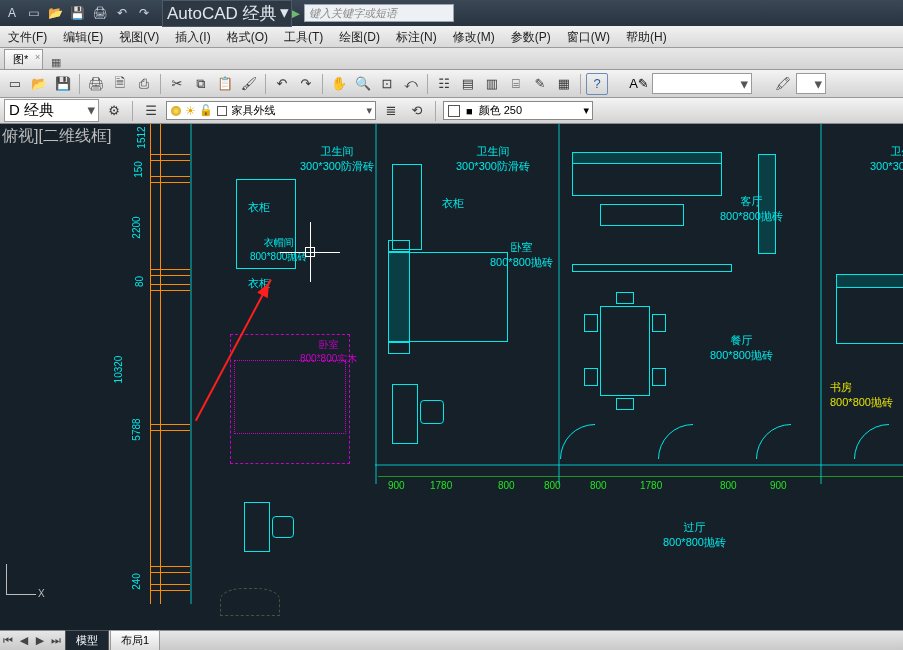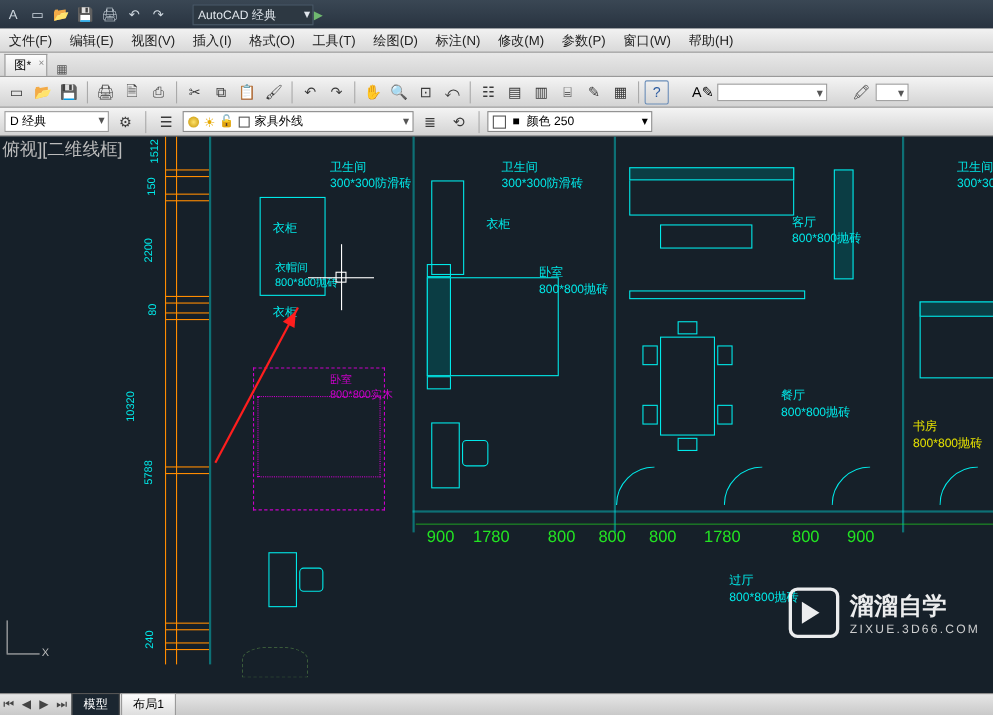--- a/index.html
+++ b/index.html
@@ -1,63 +1,63 @@
 <!DOCTYPE html>
 <html><head>
 <meta charset="utf-8">
 <style>
   *{box-sizing:border-box;margin:0;padding:0;font-family:"Microsoft YaHei",SimSun,Arial,sans-serif}
   body{width:903px;height:650px;background:#b8b8b8;overflow:hidden;font-size:11px;color:#000;position:relative}
   
   .titlebar{height:26px;background:linear-gradient(#3a4754,#283340);display:flex;align-items:center;color:#fff;padding:0 4px}
   .titlebar .qat{display:flex;gap:6px;align-items:center}
   .titlebar .ic{width:16px;height:16px;display:flex;align-items:center;justify-content:center;font-size:12px;color:#cfd8e0}
-  .titlebar .ws-sel{margin-left:23px;background:#2d3842;border:1px solid #4a5a6a;padding:1px 14px 1px 4px;font-size:11px;color:#e0e6ec;min-width:110px;position:relative}
+  .titlebar .ws-sel{margin-left:10px;background:#2d3842;border:1px solid #4a5a6a;padding:1px 14px 1px 4px;font-size:17px;color:#e0e6ec;min-width:110px;position:relative}
   .titlebar .ws-sel:after{content:"▾";position:absolute;right:2px;top:1px}
   .titlebar .title-text{flex:1;text-align:center;color:#d0dae4;font-size:12px}
   .titlebar .search{width:150px;height:18px;background:#eef1f4;border:1px solid #9aa7b3;color:#666;font-size:11px;padding:1px 4px;display:flex;align-items:center}
   .titlebar .play{color:#6fb86f;margin-right:4px}
   
   .menubar{height:22px;background:linear-gradient(#f2f2f2,#d9d9d9);border-bottom:1px solid #9b9b9b;display:flex}
   .menubar .mitem{padding:3px 8px;font-size:12px;color:#222}
   
   .doctabs{height:22px;background:linear-gradient(#e8e8e8,#d4d4d4);border-bottom:1px solid #999;display:flex;align-items:flex-end;padding-left:4px;gap:2px}
   .doctabs .tab{background:linear-gradient(#fdfdfd,#e2e2e2);border:1px solid #9b9b9b;border-bottom:none;padding:2px 14px 2px 8px;font-size:11px;position:relative}
   .doctabs .tab .x{position:absolute;right:2px;top:2px;font-size:9px;color:#888}
   
   .toolstrip{height:28px;background:linear-gradient(#f4f4f4,#d3d3d3);border-bottom:1px solid #999;display:flex;align-items:center;padding:0 4px;gap:2px}
   .tbtn{width:22px;height:22px;border:1px solid transparent;display:flex;align-items:center;justify-content:center;font-size:13px;color:#3a3a3a;border-radius:2px}
   .tsep{width:1px;height:20px;background:#aaa;margin:0 3px}
   
   .propstrip{height:26px;background:linear-gradient(#f4f4f4,#d3d3d3);border-bottom:1px solid #8a8a8a;display:flex;align-items:center;padding:0 4px;gap:4px}
-  .ws2{border:1px solid #9a9a9a;background:#fff;padding:1px 16px 1px 4px;font-size:11px;min-width:95px;position:relative}
+  .ws2{border:1px solid #9a9a9a;background:#fff;padding:1px 16px 1px 4px;font-size:15px;min-width:95px;position:relative}
   .ws2:after{content:"▾";position:absolute;right:3px;top:1px;color:#555}
   .layer-sel{border:1px solid #888;background:#fff;display:flex;align-items:center;padding:1px 16px 1px 4px;min-width:210px;font-size:11px;gap:4px;position:relative}
   .layer-sel:after{content:"▾";position:absolute;right:3px;top:2px;color:#555}
   .bulb{width:10px;height:10px;border-radius:50%;background:radial-gradient(#ffe36b,#c38f00)}
   .sun{color:#e6a800;font-size:12px}
   .lock{color:#2b3d9f;font-size:11px}
   .sw{width:10px;height:10px;border:1px solid #555;background:#fff}
   .colorsw{width:12px;height:12px;border:1px solid #555;background:#fff;display:inline-block}
   .color-sel{border:1px solid #888;background:#fff;display:flex;align-items:center;padding:1px 16px 1px 4px;min-width:150px;font-size:11px;gap:6px;position:relative}
   .color-sel:after{content:"▾";position:absolute;right:3px;top:2px}
   .lt-sel{border:1px solid #888;background:#fff;display:flex;align-items:center;padding:1px 16px 1px 4px;min-width:150px;font-size:11px;gap:6px;position:relative}
   .lt-sel:after{content:"▾";position:absolute;right:3px;top:2px}
   .lt-line{width:36px;border-top:1px solid #000}
   
   .canvas{position:absolute;left:0;top:124px;right:0;bottom:20px;background:#162029;overflow:hidden}
-  .section-label{color:#00e8e8;font-size:11px;position:absolute;text-align:left;white-space:nowrap}
+  .section-label{color:#00e8e8;font-size:11px;position:absolute;text-align:center;white-space:nowrap}
   .dim-label{color:#00e8e8;font-size:10px;position:absolute;white-space:nowrap}
   .yl-label{color:#e4e000;font-size:11px;position:absolute;white-space:nowrap}
   .block{position:absolute;border:1px solid #00e8e8}
   .block-fill{position:absolute;background:#0b3d44;border:1px solid #00e8e8}
   .mg-rect{position:absolute;border:1px dashed #c800c8}
   .wall{position:absolute;background:#00e8e8;opacity:.4}
   .arc{position:absolute;border:1px solid #00e8e8;border-radius:50%}
-  .greendim{position:absolute;color:#23e323;font-size:15px}
+  .greendim{position:absolute;color:#23e323;font-size:10px}
   .orange-line{position:absolute;background:#ff8c00}
   .orange-hatch{position:absolute}
   .orange-hatch:before,.orange-hatch:after{content:"";position:absolute;left:0;right:0;border-top:1px solid #ff8c00}
   .orange-hatch:after{top:6px}
   .crosshair-v{position:absolute;width:1px;height:60px;background:#fff}
   .crosshair-h{position:absolute;height:1px;width:60px;background:#fff}
   .pickbox{position:absolute;width:10px;height:10px;border:1px solid #fff}
   .ucs{position:absolute;left:6px;bottom:26px;width:40px;height:40px}
   .ucs .xax{position:absolute;left:0;top:30px;width:30px;height:1px;background:#bcbcbc}
   .ucs .yax{position:absolute;left:0;top:0;width:1px;height:30px;background:#bcbcbc}
@@ -86,20 +86,23 @@
     <span class="ic">A</span>
     <span class="ic">▭</span>
     <span class="ic">📂</span>
     <span class="ic">💾</span>
     <span class="ic">🖨</span>
     <span class="ic">↶</span>
     <span class="ic">↷</span>
   </div>
   <div class="ws-sel"><span>AutoCAD 经典</span></div>
   <span class="play">▶</span>
+  <div class="search">
+      <span style="color:#888;font-style:italic">键入关键字或短语</span>
+    </div>
 </div>
 
 <div class="menubar">
   <div class="mitem">文件(F)</div>
   <div class="mitem">编辑(E)</div>
   <div class="mitem">视图(V)</div>
   <div class="mitem">插入(I)</div>
   <div class="mitem">格式(O)</div>
   <div class="mitem">工具(T)</div>
   <div class="mitem">绘图(D)</div>
@@ -226,21 +229,21 @@
   <div class="block-fill" style="left:758px;top:30px;width:18px;height:100px"></div>
   <div class="section-label" style="left:720px;top:70px"><span>客厅</span><br><span>800*800抛砖</span></div>
 
   <div class="block" style="left:600px;top:182px;width:50px;height:90px"></div>
   <div class="block" style="left:584px;top:190px;width:14px;height:18px"></div>
   <div class="block" style="left:584px;top:244px;width:14px;height:18px"></div>
   <div class="block" style="left:652px;top:190px;width:14px;height:18px"></div>
   <div class="block" style="left:652px;top:244px;width:14px;height:18px"></div>
   <div class="block" style="left:616px;top:168px;width:18px;height:12px"></div>
   <div class="block" style="left:616px;top:274px;width:18px;height:12px"></div>
-  <div class="section-label" style="left:710px;top:228px"><span>餐厅</span><br><span>800*800抛砖</span></div>
+  <div class="section-label" style="left:710px;top:209px"><span>餐厅</span><br><span>800*800抛砖</span></div>
 
   <div class="block" style="left:836px;top:150px;width:70px;height:70px"></div>
   <div class="block-fill" style="left:836px;top:150px;width:70px;height:14px"></div>
   <div class="yl-label" style="left:830px;top:256px"><span>书房</span><br><span>800*800抛砖</span></div>
 
   <div class="block" style="left:392px;top:260px;width:26px;height:60px"></div>
   <div class="block" style="left:420px;top:276px;width:24px;height:24px;border-radius:4px"></div>
 
   <div class="mg-rect" style="left:230px;top:210px;width:120px;height:130px"></div>
   <div class="mg-rect" style="left:234px;top:236px;width:112px;height:74px;border-style:dotted"></div>
@@ -273,24 +276,20 @@
   <div class="pickbox" style="left:305px;top:123px"></div>
 
   <div class="arrow" style="left:270px;top:155px;height:160px;transform:rotate(28deg)"></div>
 
   <div class="ucs">
     <div class="xax"></div>
       <div class="yax"></div>
       <div class="xlab">X</div>
   </div>
 
-  <div class="watermark">
-    <div class="play"></div>
-    <div class="txt"><span>溜溜自学</span><small>ZIXUE.3D66.COM</small></div>
-  </div>
 </div>
 
 <div class="modeltabs">
   <span class="nav">⏮</span>
   <span class="nav">◀</span>
   <span class="nav">▶</span>
   <span class="nav">⏭</span>
   <div class="mtab active">模型</div>
   <div class="mtab">布局1</div>
 </div>

